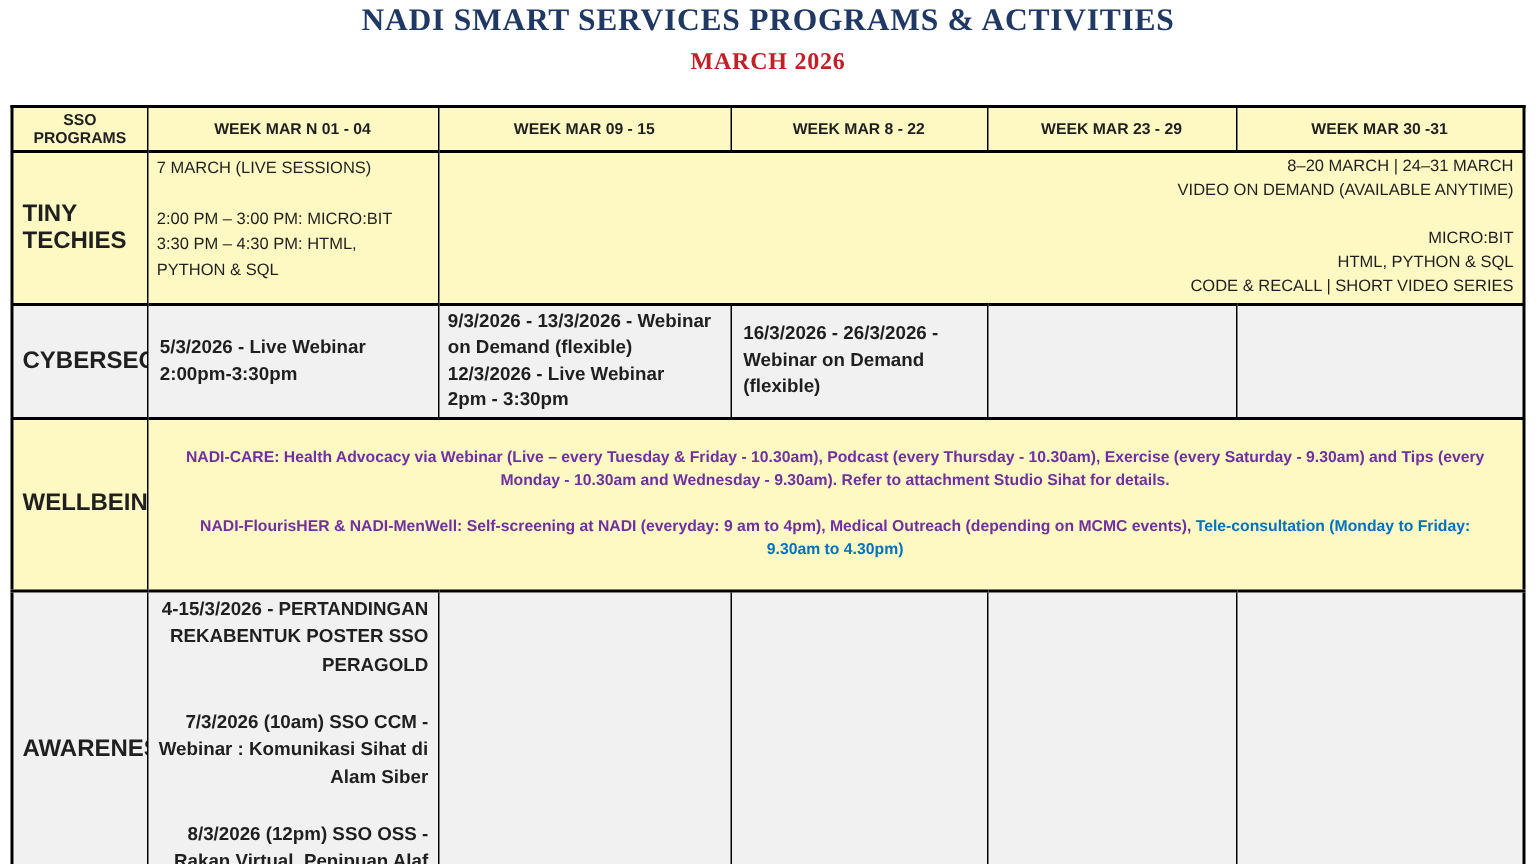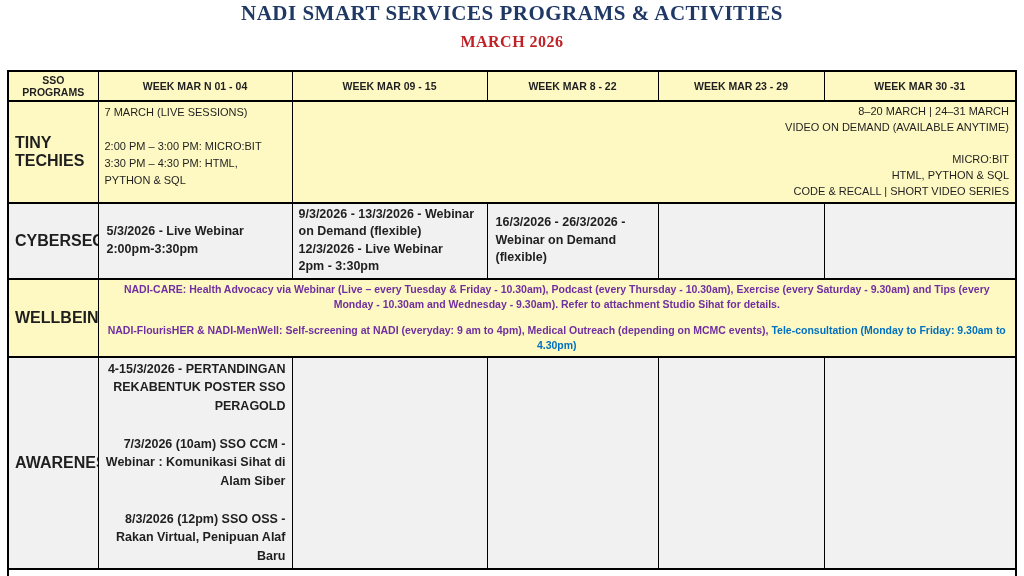--- a/index.html
+++ b/index.html
@@ -91,21 +91,21 @@
   
   td.well-cell{
     vertical-align:middle;
     text-align:center;
     font-size:10.5px;
     font-weight:bold;
     line-height:1.45;
     color:#7030A0;
     padding:4px 8px;
   }
-  td.well-cell p{margin:0;}
+  td.well-cell p{margin:16px;}
   td.well-cell p + p{margin-top:11px;}
   .text-blue{color:#0070C0;}
   .text-purple{color:#7030A0;}
   
   td.aware{
     vertical-align:top;
     text-align:right;
     font-weight:bold;
     font-size:12.5px;
     line-height:1.5;

